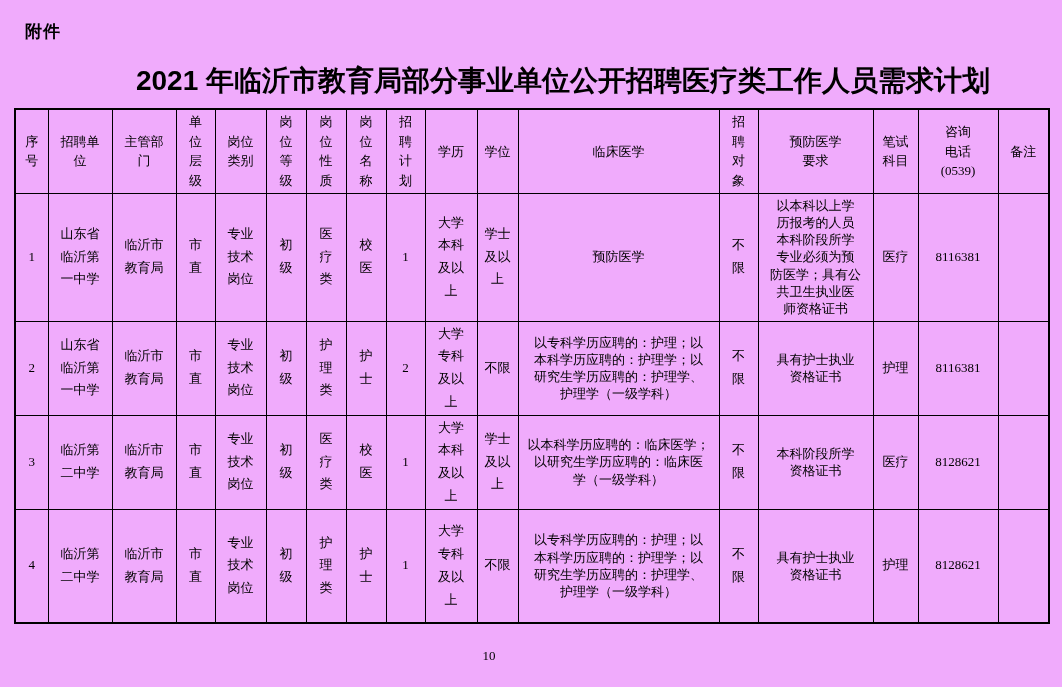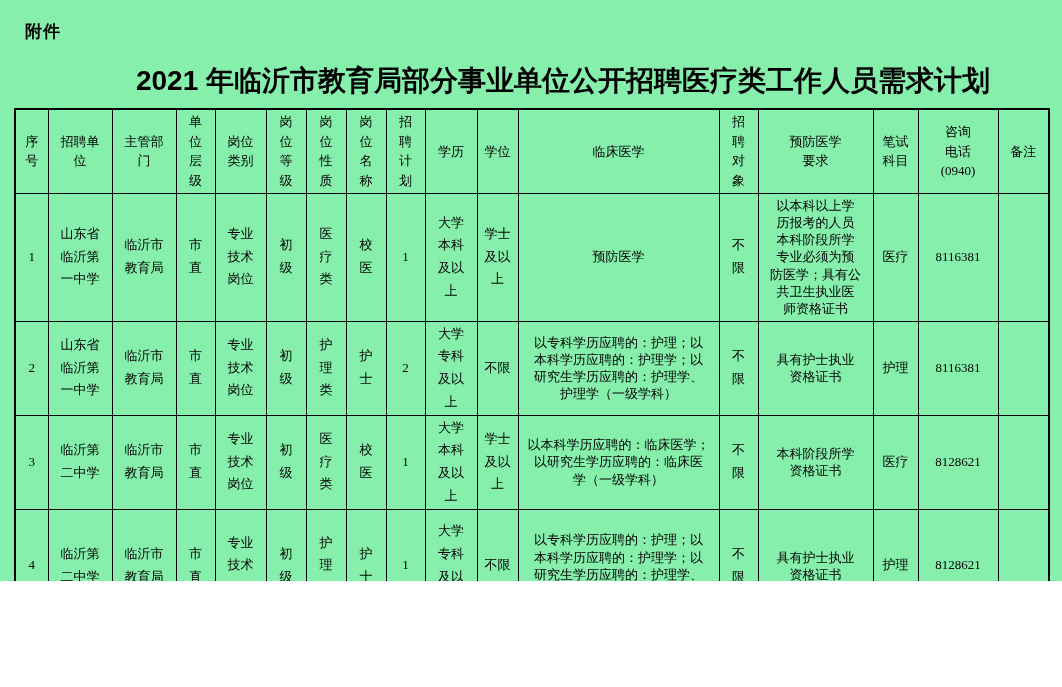--- a/index.html
+++ b/index.html
@@ -5,22 +5,22 @@
   html, body {
     margin: 0;
     padding: 0;
     background: #ffffff;
     color: #000000;
     font-family: "Liberation Serif", "DejaVu Serif", serif;
   }
   .page {
     position: relative;
     width: 1062px;
-    height: 581px;
-    background: #86efac;
+    height: 687px;
+    background: #f0abfc;
     overflow: hidden;
   }
   .attachment {
     position: absolute;
     left: 25px;
     top: 20px;
     font-family: "Liberation Sans", "DejaVu Sans", sans-serif;
     font-size: 17px;
     font-weight: 600;
     letter-spacing: 1px;
@@ -139,21 +139,21 @@
         <th>招
 聘
 对
 象</th>
         <th>预防医学
 要求</th>
         <th>笔试
 科目</th>
         <th>咨询
 电话
-(0940)</th>
+(0539)</th>
         <th>备注</th>
       </tr>
 
       <tr class="h-row1">
         <td>1</td>
         <td>山东省
 临沂第
 一中学</td>
         <td>临沂市
 教育局</td>

